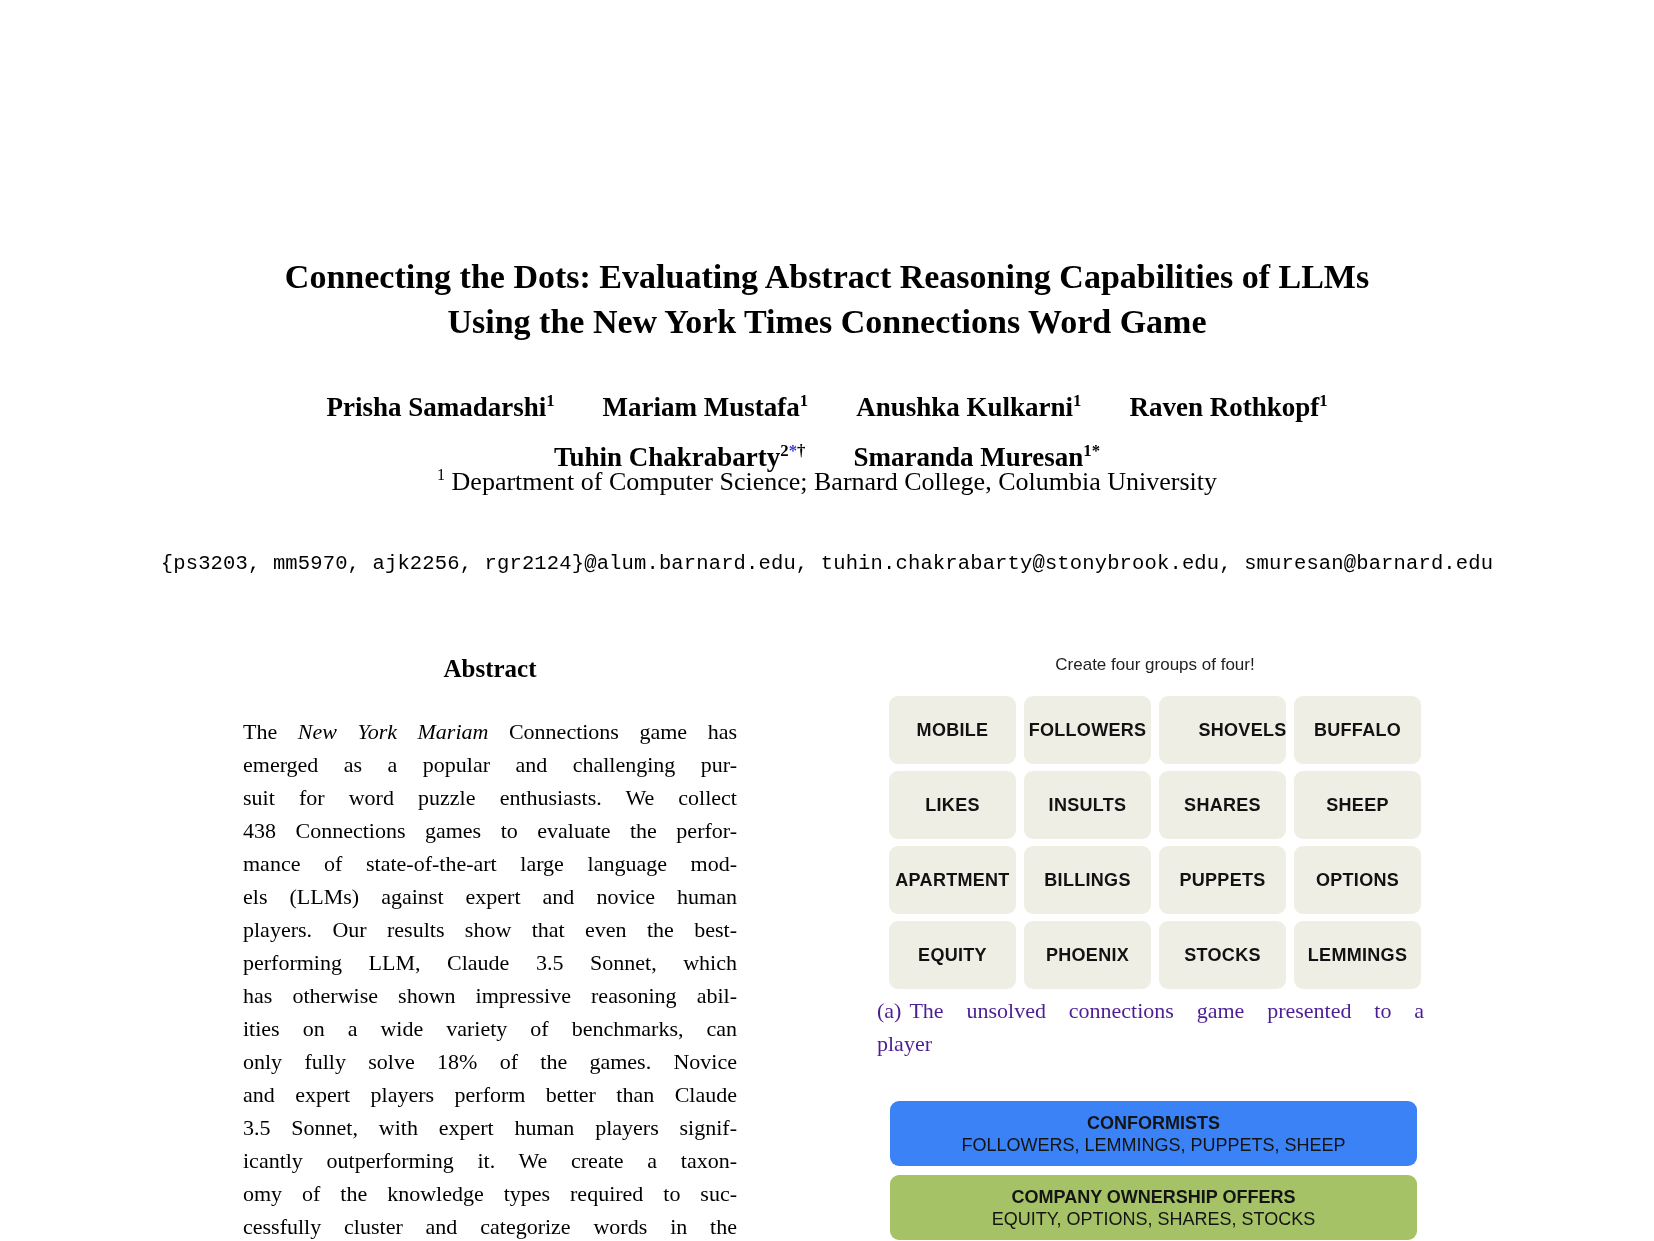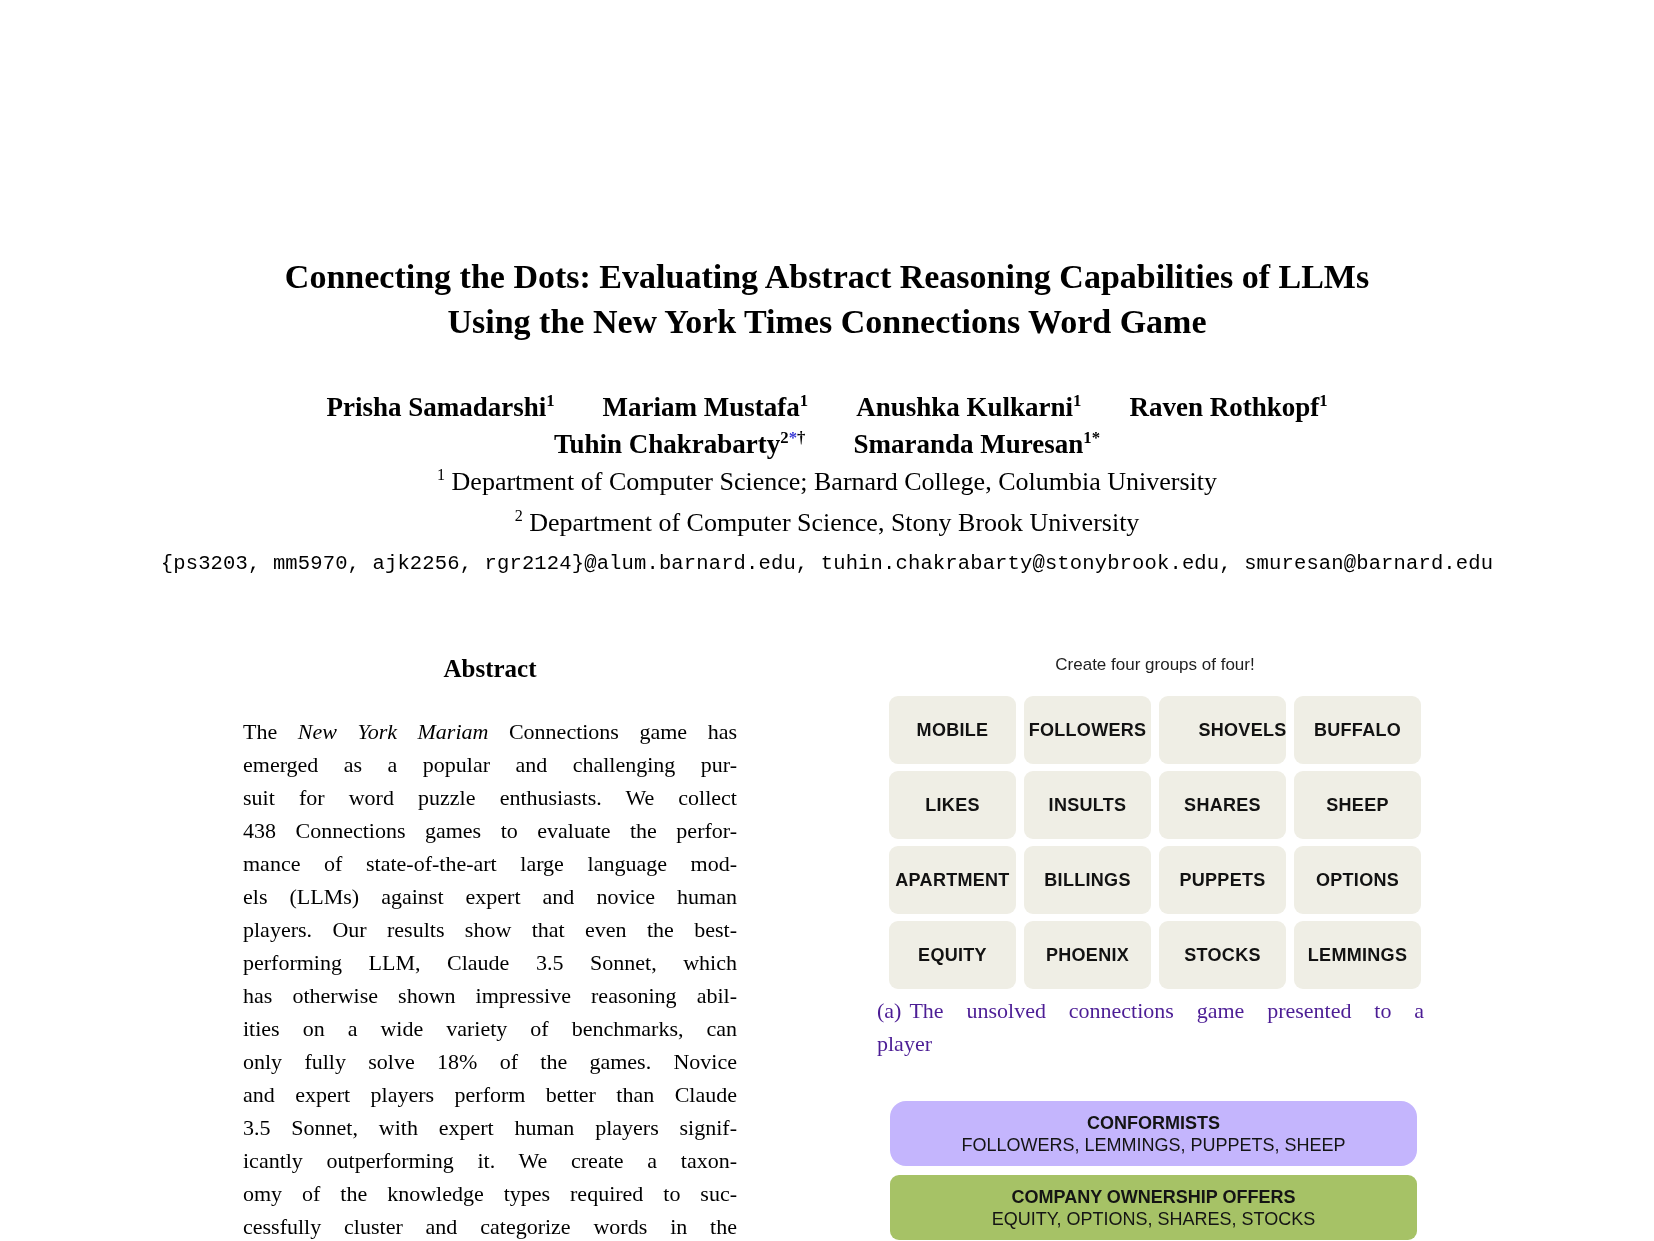--- a/index.html
+++ b/index.html
@@ -7,21 +7,21 @@
     position:relative; width:1654px; height:1214px;
     background:#ffffff; overflow:hidden; color:#000;
     font-family:"Liberation Serif", serif;
     margin-top:44px;
   }
   
   .fm { position:absolute; left:0; width:1654px; text-align:center; white-space:nowrap; }
   .title-block { top:210px; font-size:34px; font-weight:700; line-height:45px; }
   .authors-row { font-size:27px; font-weight:700; }
   #authors1 { top:347px; }
-  #authors2 { top:384px; }
+  #authors2 { top:397px; }
   .author { margin:0 24px; }
   .author sup, .affil sup { font-size:62%; }
   .affil { font-size:26px; }
   #affil1 { top:422px; }
   #affil2 { top:463px; }
   #emails {
     top:505px; font-family:"Liberation Mono", monospace;
     font-size:20.5px; letter-spacing:0.15px; line-height:30px;
   }
   
@@ -74,24 +74,20 @@
     <div>Using the New York Times Connections Word Game</div>
   </div>
 
   <div class="fm authors-row" id="authors1"><span class="author"><span>Prisha Samadarshi</span><sup><span>1</span></sup></span><span class="author"><span>Mariam Mustafa</span><sup><span>1</span></sup></span><span class="author"><span>Anushka Kulkarni</span><sup><span>1</span></sup></span><span class="author"><span>Raven Rothkopf</span><sup><span>1</span></sup></span></div>
   <div class="fm authors-row" id="authors2"><span class="author"><span>Tuhin Chakrabarty</span><sup><span>2</span><span style="color: rgb(58, 58, 214);">*</span><span>†</span></sup></span><span class="author"><span>Smaranda Muresan</span><sup><span>1</span><span>*</span></sup></span></div>
 
   <div class="fm affil" id="affil1">
     <sup>1</sup>
     <span>Department of Computer Science; Barnard College, Columbia University</span>
   </div>
-  <div class="fm affil" id="affil2">
-    <sup>2</sup>
-    <span>Department of Computer Science, Stony Brook University</span>
-  </div>
 
   <div class="fm" id="emails">{ps3203, mm5970, ajk2256, rgr2124}@alum.barnard.edu, tuhin.chakrabarty@stonybrook.edu, smuresan@barnard.edu</div>
 
   <div id="abstract-heading">Abstract</div>
   <div id="abstract-body">
       <div class="abs-line"><span>The </span><i>New York Mariam</i><span> Connections game has</span></div>
       <div class="abs-line"><span>emerged as a popular and challenging pur-</span></div>
       <div class="abs-line"><span>suit for word puzzle enthusiasts.  We collect</span></div>
       <div class="abs-line"><span>438 Connections games to evaluate the perfor-</span></div>
       <div class="abs-line"><span>mance of state-of-the-art large language mod-</span></div>
@@ -130,21 +126,21 @@
     </div>
 
   <div id="fig-caption">
     <div class="cap1">
       <span class="cap-label">(a)</span><span>The unsolved connections game presented to a</span>
     </div>
     <div>player</div>
   </div>
 
   <div id="groups">
-      <div class="group-bar" style="background: #c4b5fd; border-radius: 16px;">
+      <div class="group-bar" style="background: #3b82f6;">
         <div class="group-name">CONFORMISTS</div>
         <div class="group-words">FOLLOWERS, LEMMINGS, PUPPETS, SHEEP</div>
       </div>
       <div class="group-bar" style="background: rgb(166, 194, 102);">
         <div class="group-name">COMPANY OWNERSHIP OFFERS</div>
         <div class="group-words">EQUITY, OPTIONS, SHARES, STOCKS</div>
       </div>
       <div class="group-bar" style="background: rgb(183, 197, 236);">
         <div class="group-name">U.S. CITIES</div>
       </div>

